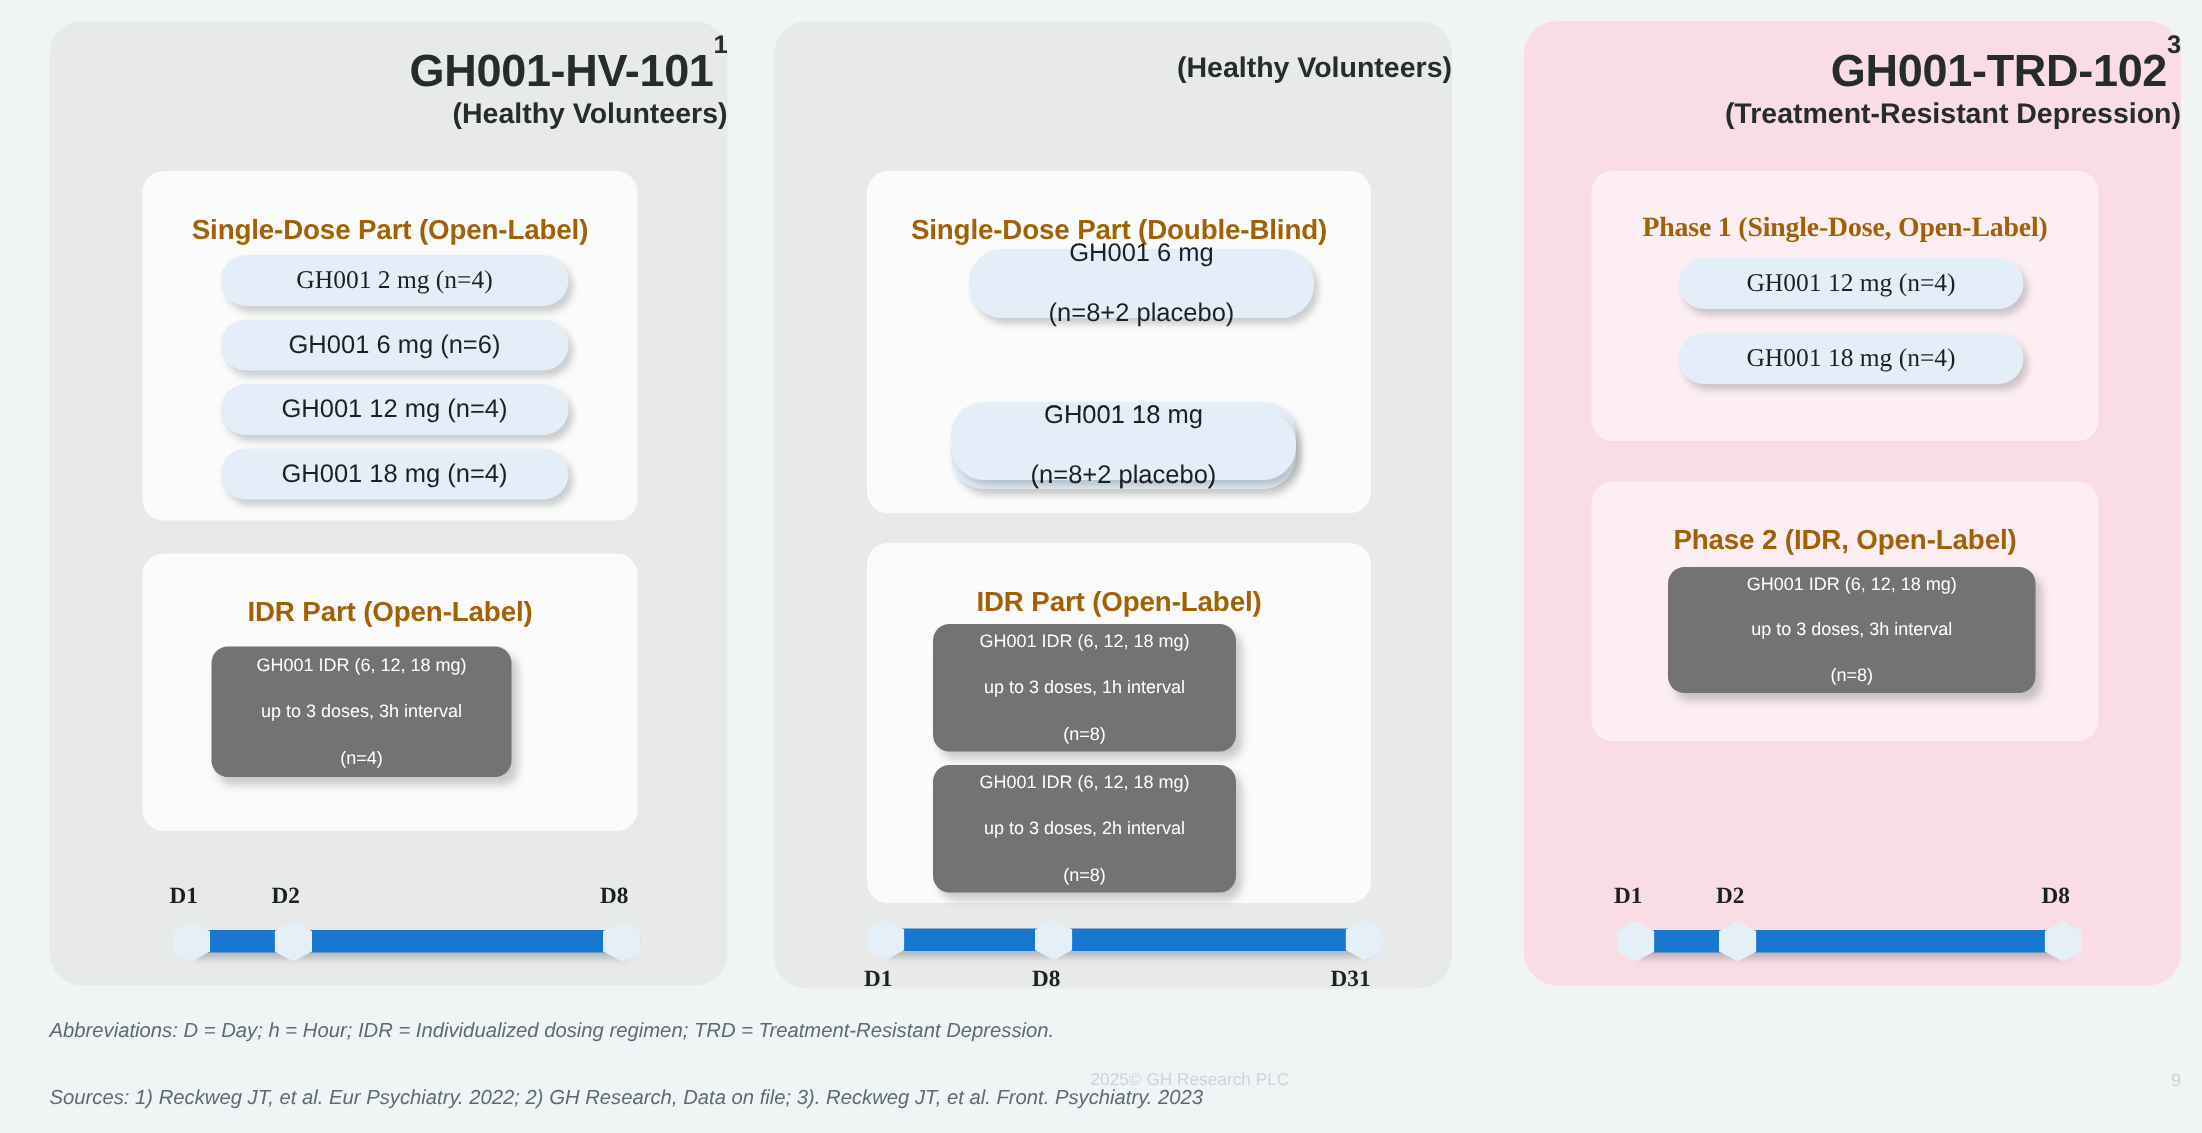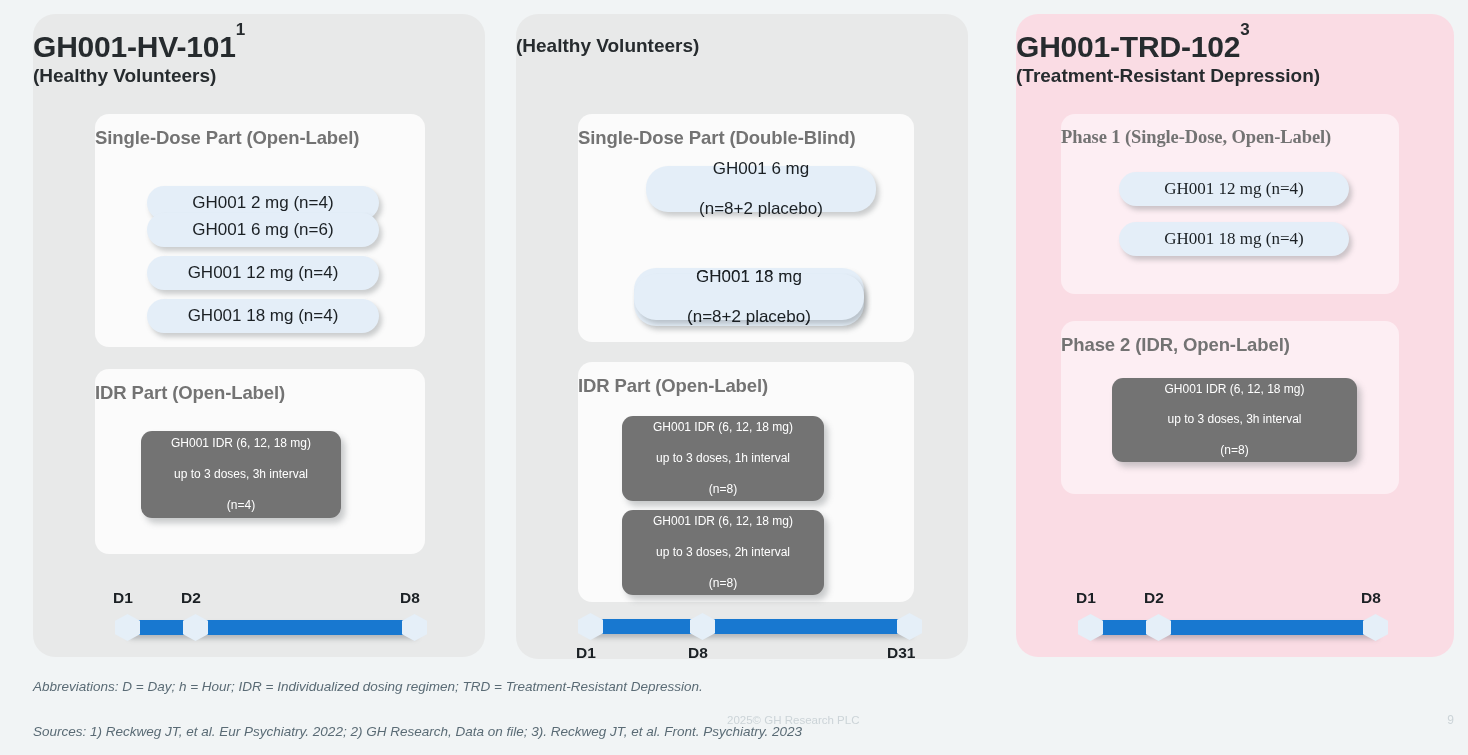--- a/index.html
+++ b/index.html
@@ -14,34 +14,34 @@
 
   
   .panel{position:absolute;border-radius:22px;}
   .panel.grey{background:#e8e9e9;}
   .panel.pink{background:#fadce4;}
   #panel-0{left:33px;  top:14px; width:452px; height:643px;}
   #panel-1{left:516px; top:14px; width:452px; height:645px;}
   #panel-2{left:1016px;top:14px; width:438px; height:643px;}
 
   .panel-title{
-    text-align:left;color:#262b2e;font-weight:bold;
+    text-align:right;color:#262b2e;font-weight:bold;
     line-height:1.0;padding-top:18px;
   }
   .panel-title .main{font-size:30px;letter-spacing:-0.2px;display:block;}
   .panel-title .main sup{font-size:17px;top:-0.66em;position:relative;}
   .panel-title .sub{font-size:19px;display:block;margin-top:4px;}
 
   
   .section{position:absolute;border-radius:14px;}
   .section.light{background:#fbfbfb;}
   .section.lightpink{background:#fdeef3;}
   .section-title{
-    text-align:left;font-weight:bold;color:#737373;
-    font-size:18.5px;padding-top:13px;letter-spacing:-0.1px;
+    text-align:center;font-weight:bold;color:#a16207;
+    font-size:18.5px;padding-top:28px;letter-spacing:-0.1px;
   }
 
   
   .pill{
     position:absolute;
     background:#e4eef8;
     border-radius:22px;
     color:#1b2024;
     font-size:17px;
     display:flex;align-items:center;justify-content:center;
@@ -55,21 +55,21 @@
     border-radius:11px;
     color:#ffffff;
     font-size:12px;
     display:flex;align-items:center;justify-content:center;
     text-align:center;line-height:1.28;
     box-shadow:4px 5px 6px rgba(90,95,100,0.32);
   }
   .idr span,.pill span{display:block;width:100%;}
 
   
-  .timeline{position:absolute;}
+  .timeline{position:absolute;font-family:Liberation Serif, serif;}
   .tl-bar{
     position:absolute;left:0;height:15px;border-radius:2px;
     background:#1878d0;
     box-shadow:2px 4px 5px rgba(90,95,100,0.35);
   }
   .tl-node{
     position:absolute;width:25px;height:27px;
     background:#e5eff8;
     clip-path:polygon(50% 0%,100% 25%,100% 75%,50% 100%,0% 75%,0% 25%);
     filter:drop-shadow(2px 3px 3px rgba(90,95,100,0.40));
@@ -101,21 +101,21 @@
 <div class="stage">
 
   <div class="panel grey" id="panel-0">
     <div class="panel-title">
       <span class="main"><span>GH001-HV-101</span><sup>1</sup></span>
       <span class="sub">(Healthy Volunteers)</span>
     </div>
 
     <div class="section light" style="left:62px;top:100px;width:330px;height:233px;">
       <div class="section-title">Single-Dose Part (Open-Label)</div>
-      <div class="pill" style="left:52px;top:72px;width:232px;height:34px;">
+      <div class="pill" style="left:52px;top:56px;width:232px;height:34px;font-family:Liberation Serif, serif;">
         <span>GH001 2 mg (n=4)</span>
         </div>
       <div class="pill" style="left:52px;top:99px;width:232px;height:34px;align-items:center;">
         <span>GH001 6 mg (n=6)</span>
         </div>
       <div class="pill" style="left:52px;top:142px;width:232px;height:34px;">
         <span>GH001 12 mg (n=4)</span>
         </div>
       <div class="pill" style="left:52px;top:185px;width:232px;height:34px;">
         <span>GH001 18 mg (n=4)</span>

